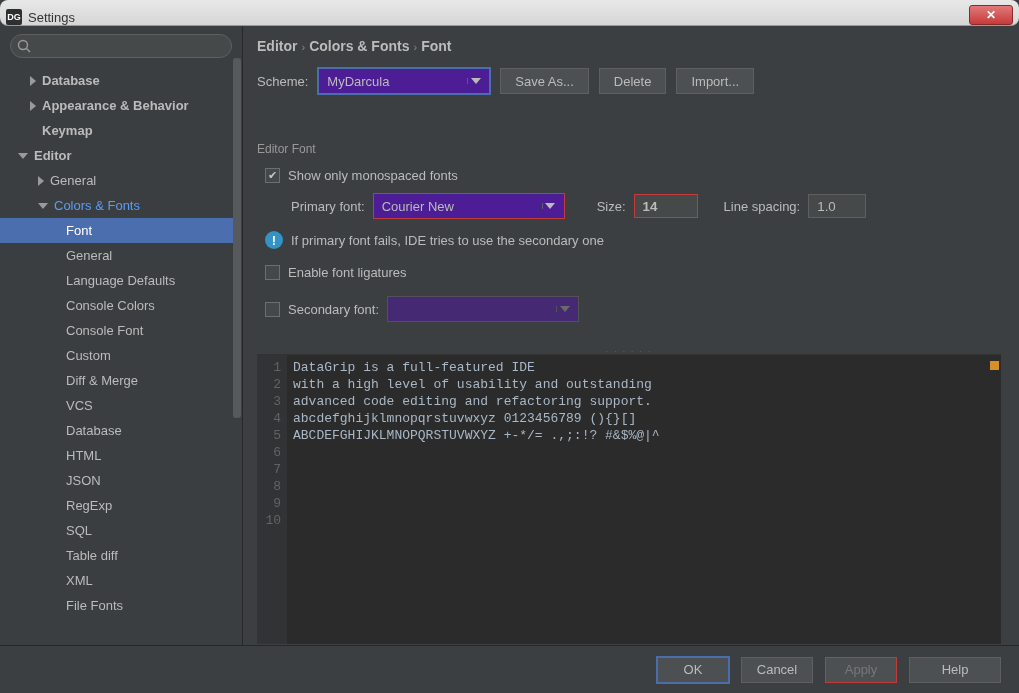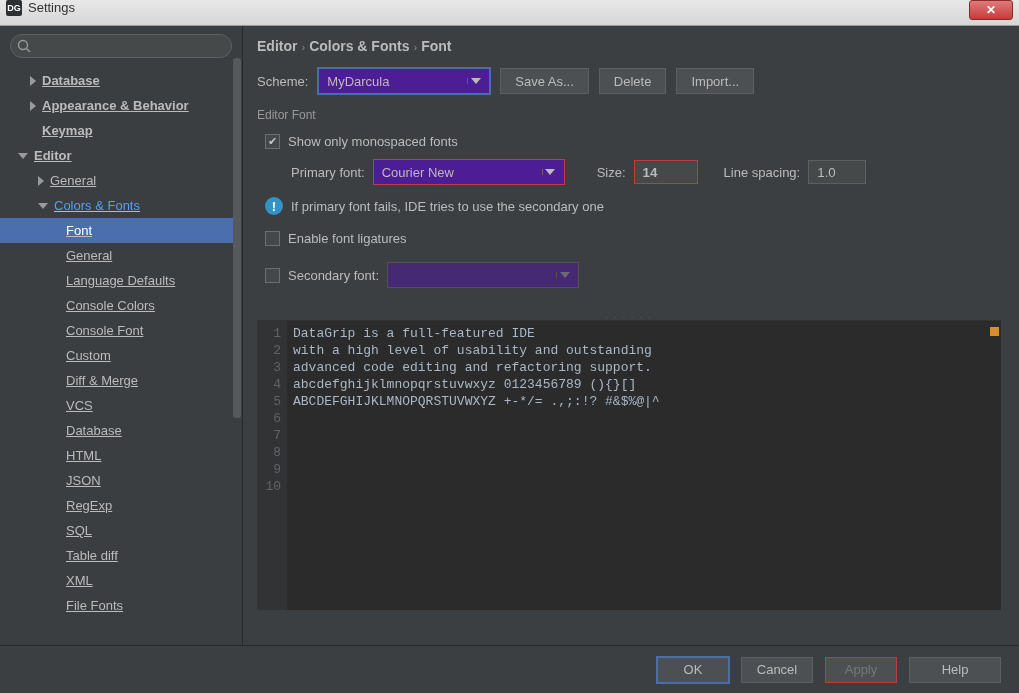--- a/index.html
+++ b/index.html
@@ -11,24 +11,25 @@
   width: 1019px;
   height: 693px;
   overflow: hidden;
   display: flex;
   flex-direction: column;
 }
 .titlebar {
   height: 26px;
   background: linear-gradient(#e8e8e8, #d6d6d6);
   display: flex;
-  align-items: flex-start;
+  align-items: flex-end;
   padding: 0 6px;
   border-bottom: 1px solid #999;
   color: #333;
+  border-radius: 8px;
 }
 .titlebar .icon {
   width: 16px; height: 16px;
   background: #2d2f30;
   color: #fff;
   font-size: 9px;
   font-weight: bold;
   display: flex;
   align-items: center;
   justify-content: center;
@@ -52,21 +53,20 @@
   flex: 1;
   display: flex;
   overflow: hidden;
 }
 .sidebar {
   width: 243px;
   background: #3b3e40;
   border-right: 1px solid #282828;
   display: flex;
   flex-direction: column;
-  text-decoration: underline;
 }
 .search-row {
   padding: 8px 10px 6px 10px;
 }
 .search-wrap {
   position: relative;
   display: flex;
   align-items: center;
   background: #45494a;
   border: 1px solid #5e6060;
@@ -188,20 +188,21 @@
   align-items: center;
   justify-content: center;
   cursor: default;
 }
 .btn.hl { border: 1px solid #4a6ea9; box-shadow: 0 0 0 1px #4a6ea9; }
 .btn.disabled { color: #777; }
 .fieldset-label {
   color: #999;
   font-size: 12px;
   margin-bottom: 6px;
+  margin-top: 34px;
 }
 .check-row {
   display: flex;
   align-items: center;
   gap: 8px;
   margin: 6px 0 10px 8px;
 }
 .check {
   width: 15px; height: 15px;
   border: 1px solid #6e6e6e;

